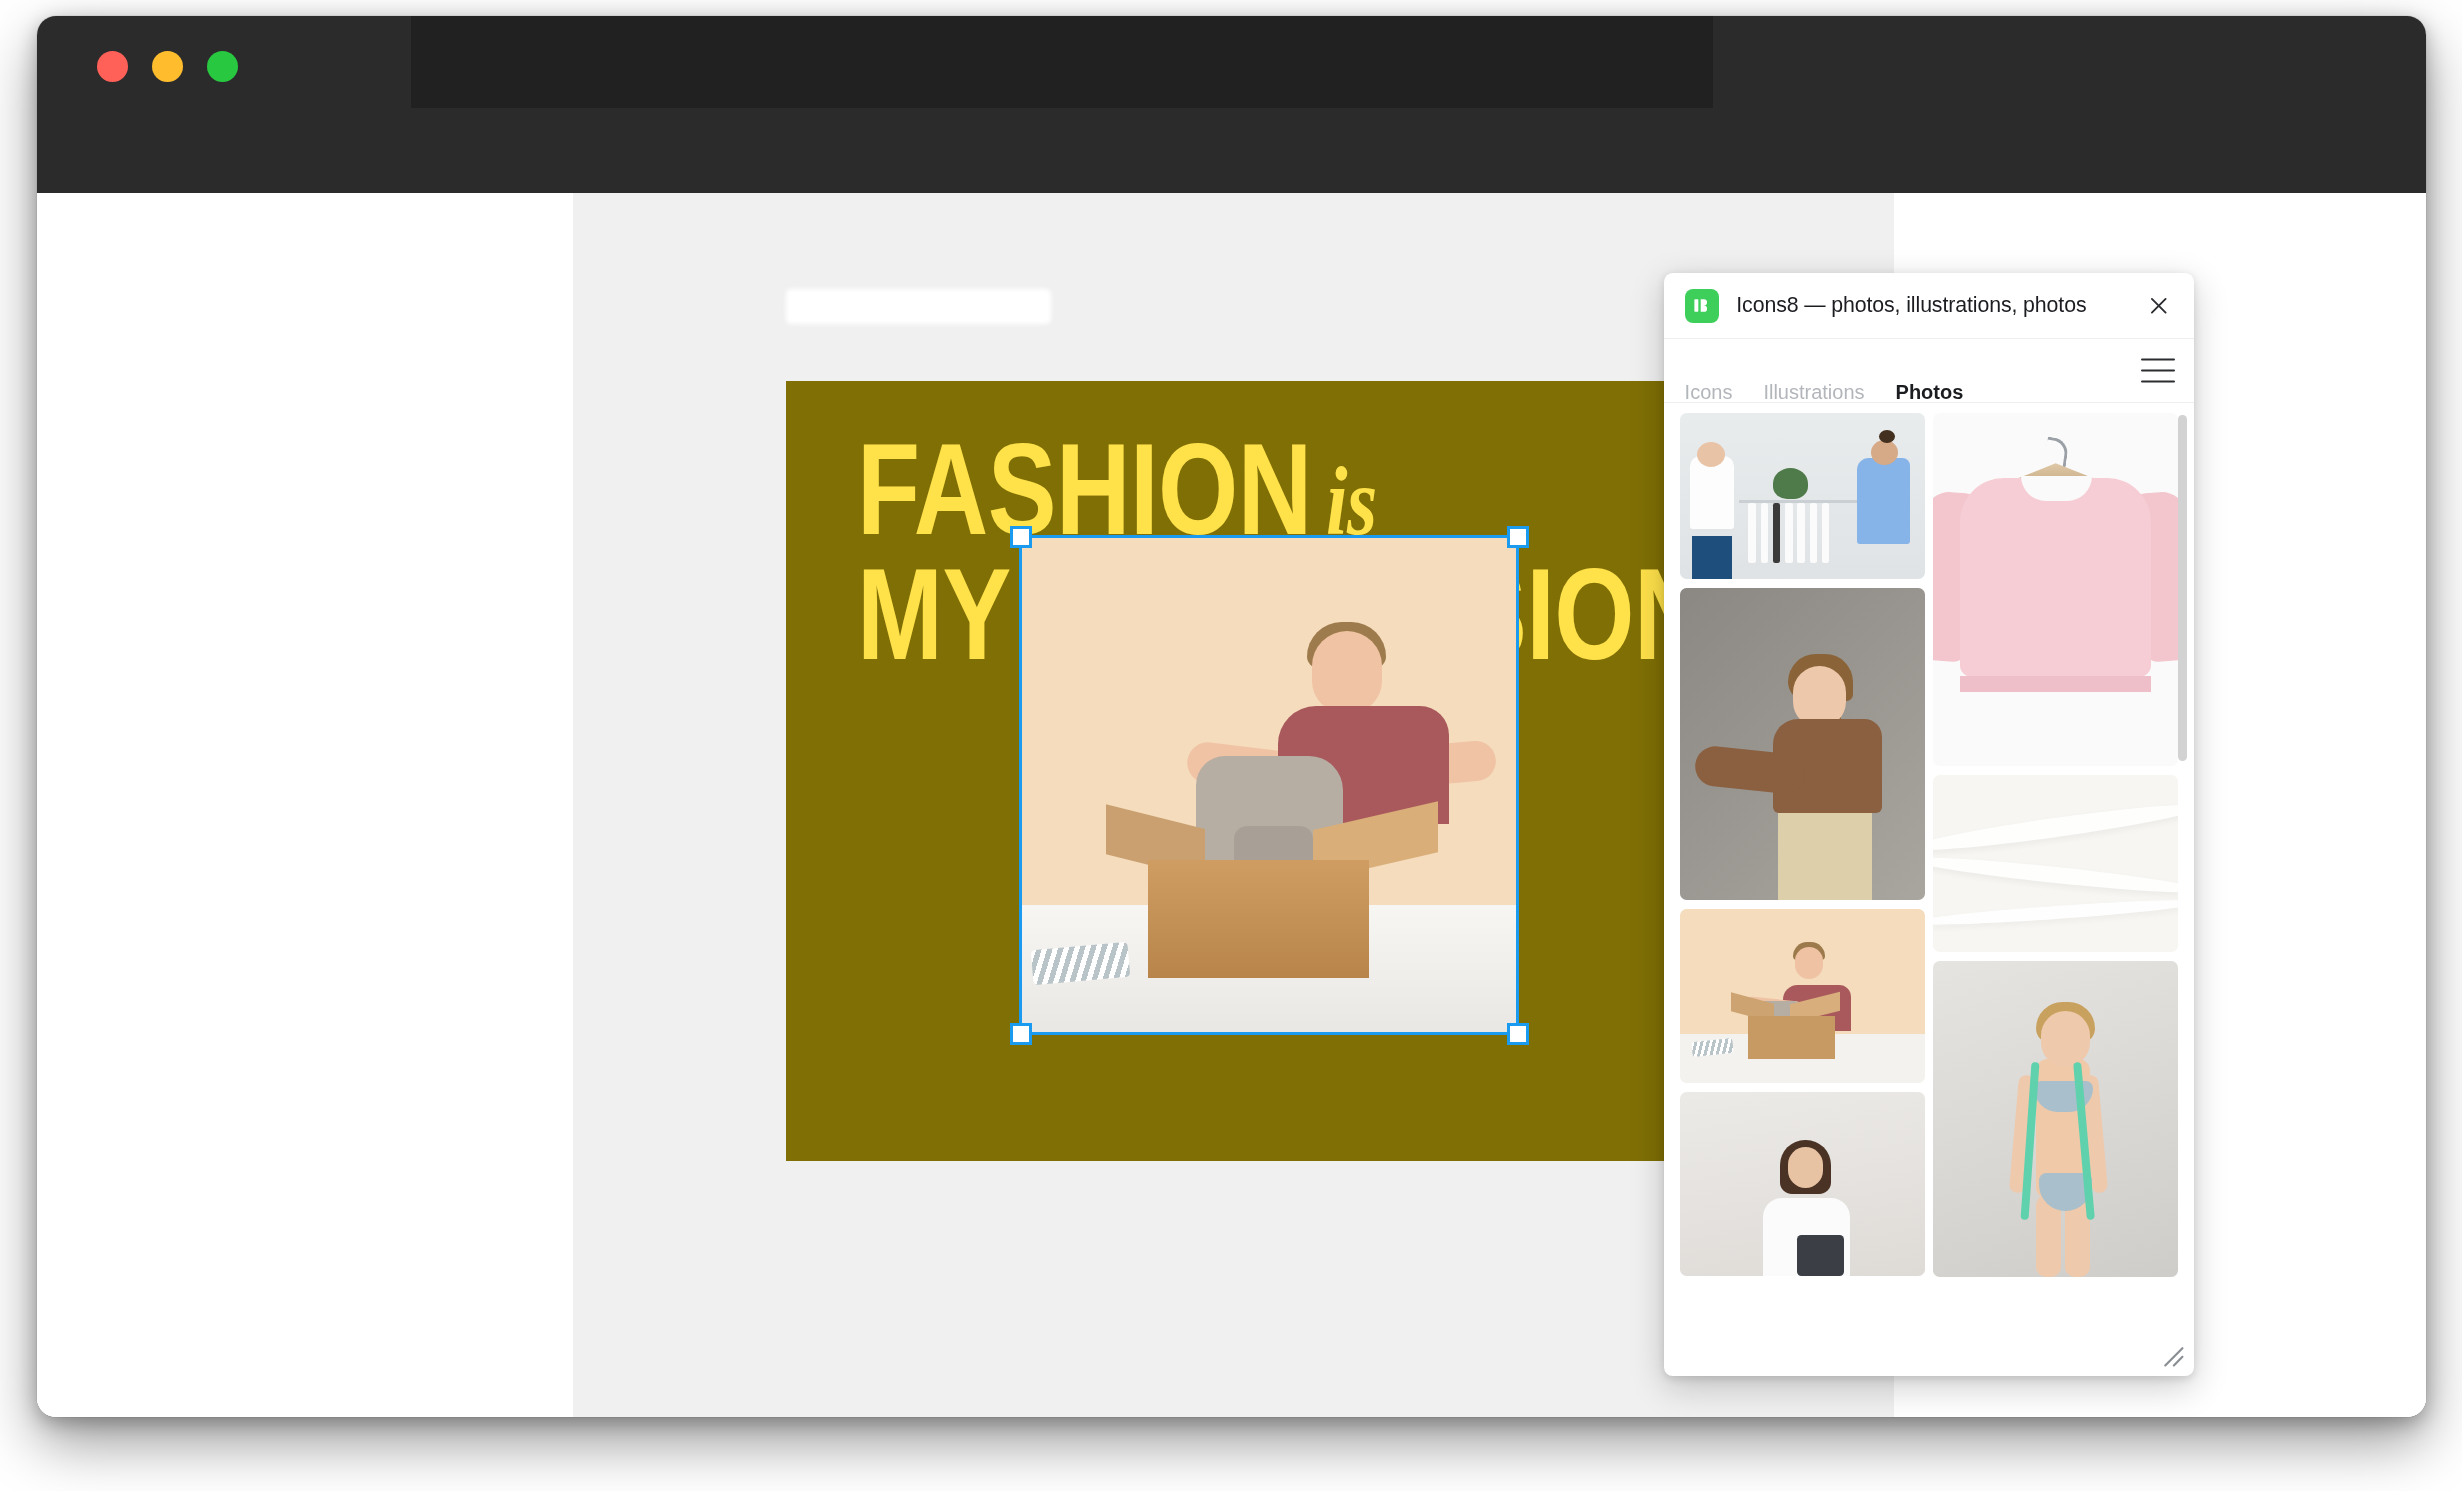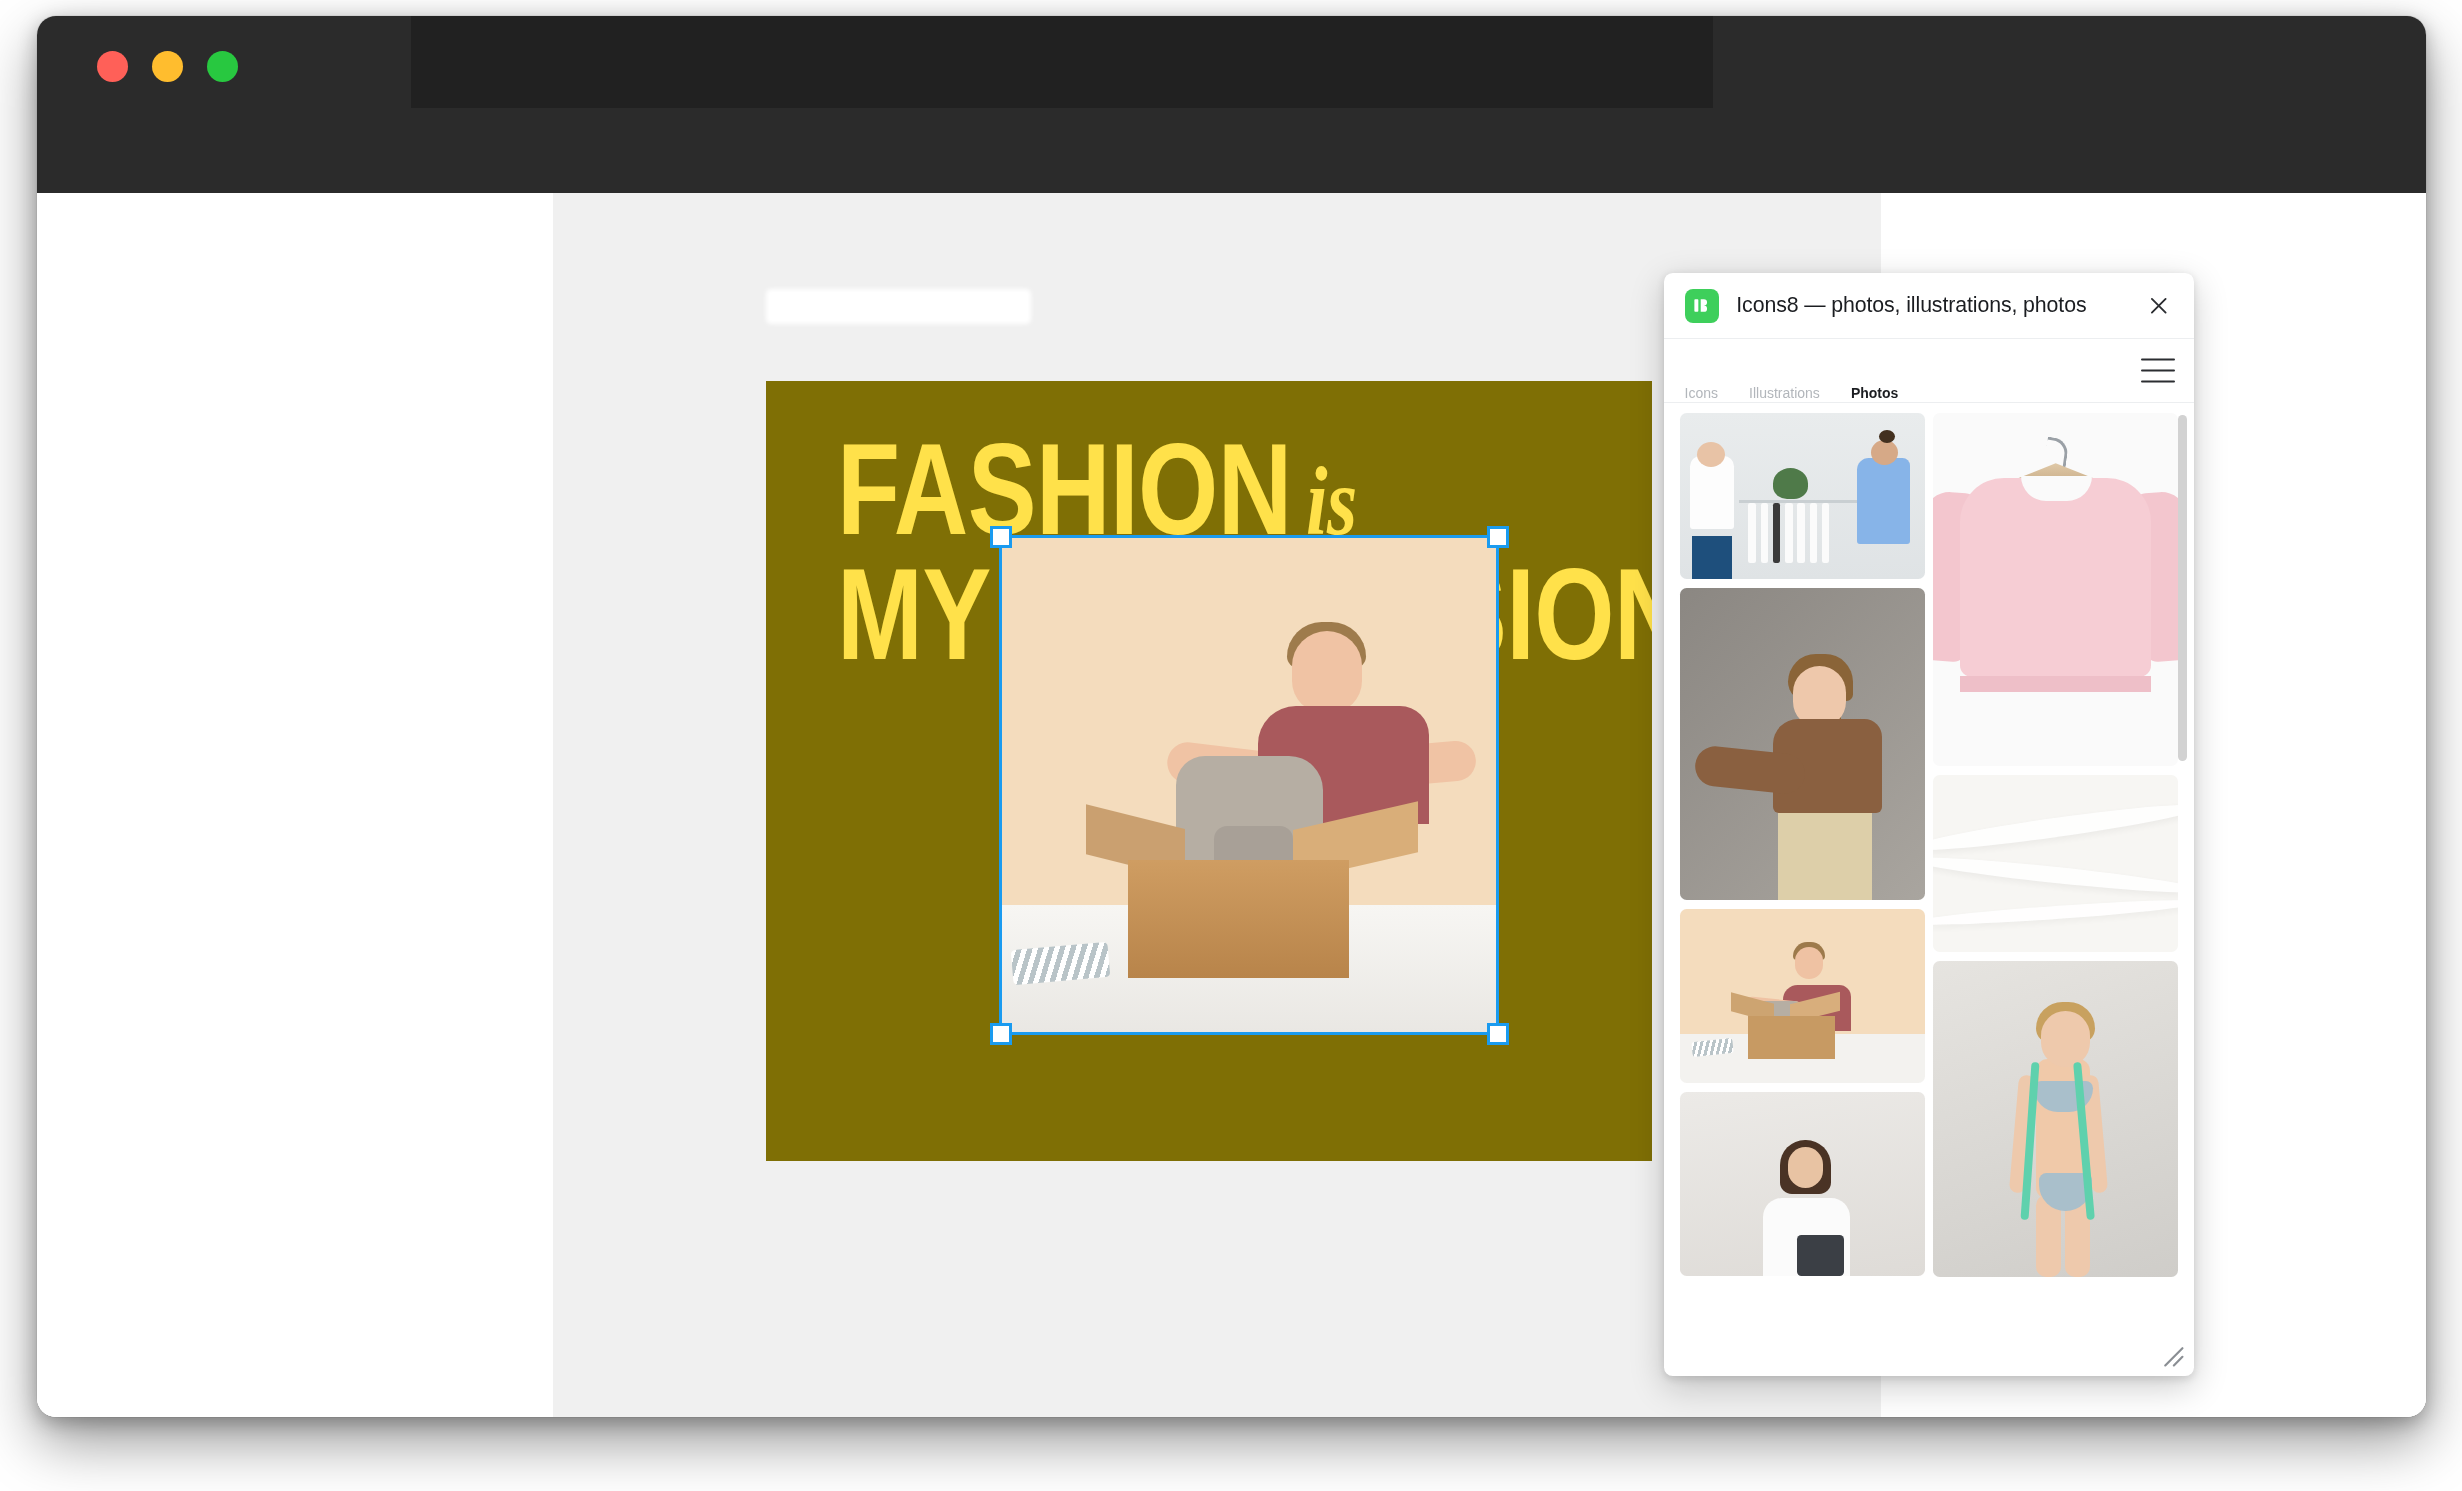--- a/index.html
+++ b/index.html
@@ -36,21 +36,21 @@
   .dot.green{background:#28c840;}
 
   
   #window-body{
     position:absolute;left:0;top:177px;width:100%;height:1225px;background:#ffffff;
   }
   #left-rail{
     position:absolute;left:0;top:0;width:530px;height:100%;background:#ffffff;
   }
   #canvas{
-    position:absolute;left:516px;top:0;width:1328px;height:100%;
+    position:absolute;left:536px;top:0;width:1328px;height:100%;
     background:#f0f0f0;overflow:hidden;
   }
   #right-rail{
     position:absolute;left:1857px;top:0;width:532px;height:100%;background:#ffffff;
   }
 
   
   #white-bar{
     position:absolute;left:213px;top:96px;width:265px;height:35px;
     background:#ffffff;border-radius:5.1px;filter:blur(2.2px);
@@ -146,21 +146,21 @@
   }
   #panel-close{
     position:absolute;right:19px;top:50%;transform:translateY(-50%);
     width:32px;height:32px;display:flex;align-items:center;justify-content:center;
     cursor:pointer;
   }
   #panel-tabs{
     position:relative;height:63px;border-bottom:0.7px solid #eceef0;
     display:flex;align-items:center;padding:0 20.6px;
   }
-  .tab{font-size:14px;color:#b2b6bb;margin-right:31px;cursor:pointer;margin-top:44px;}
+  .tab{font-size:20px;color:#b2b6bb;margin-right:31px;cursor:pointer;margin-top:44px;}
   .tab.active{color:#1b1d21;font-weight:700;}
   #panel-menu{
     position:absolute;right:19px;top:50%;transform:translateY(-50%);
     width:34px;height:25px;display:flex;flex-direction:column;
     justify-content:space-between;cursor:pointer;
   }
   #panel-menu i{display:block;height:2.9px;background:#2b2d31;border-radius:1.5px;}
   #panel-search{
     position:relative;height:71px;border-bottom:0.7px solid #eceef0;
     display:flex;align-items:center;padding:0 20.6px;

